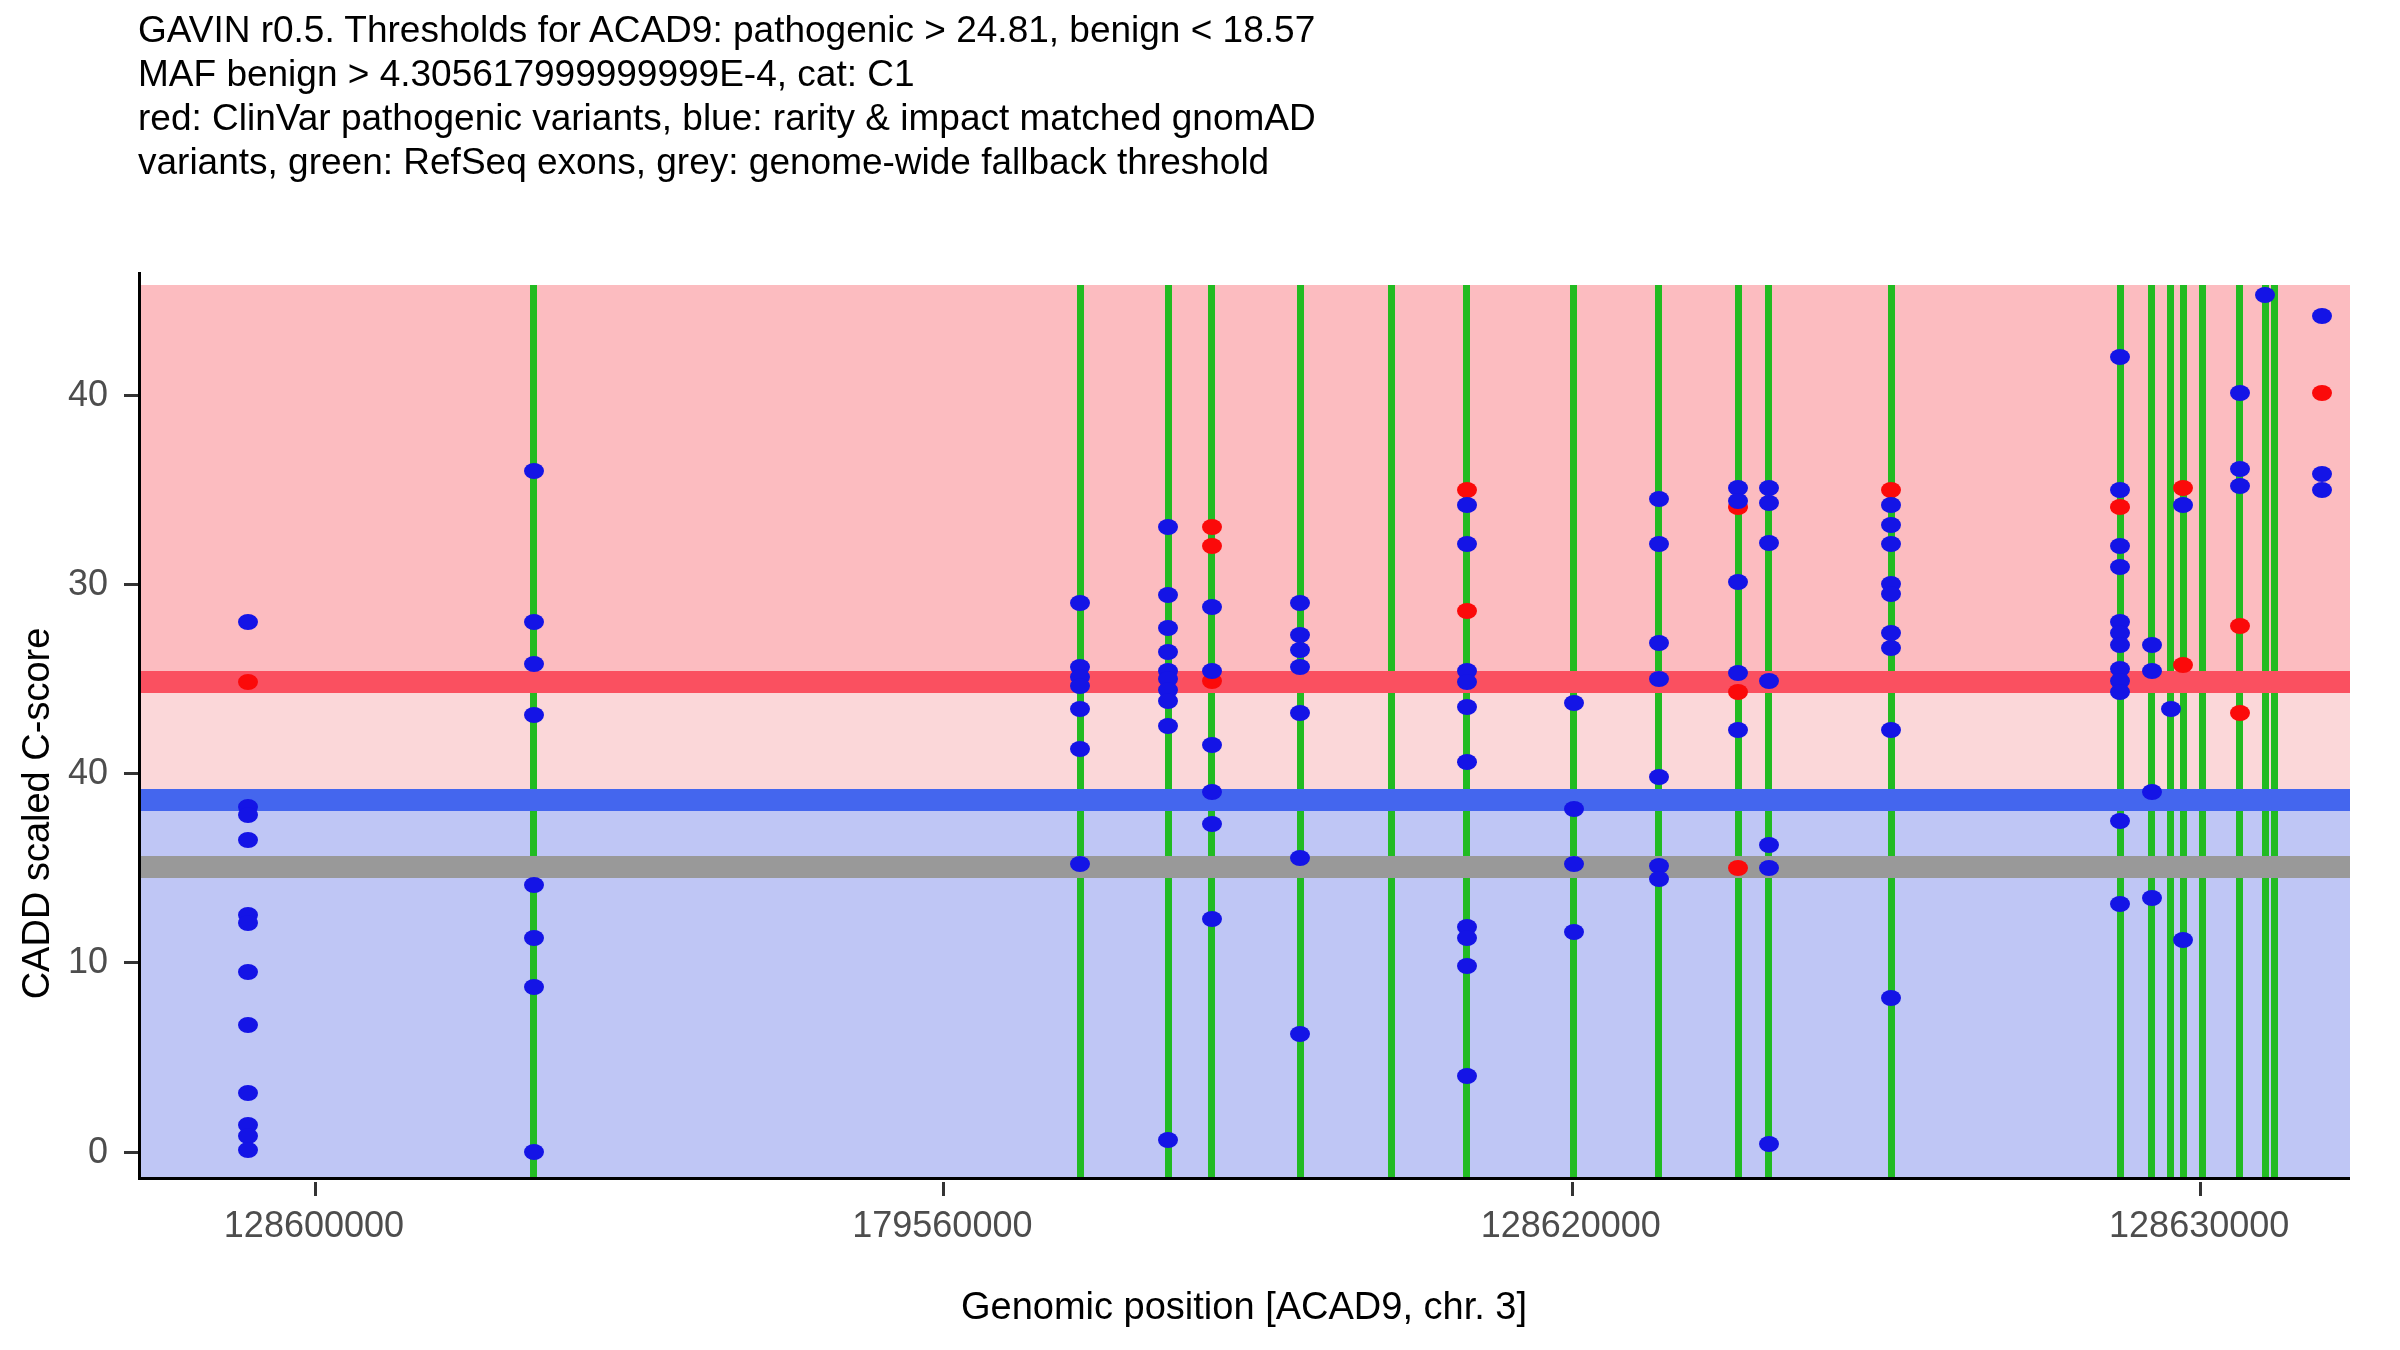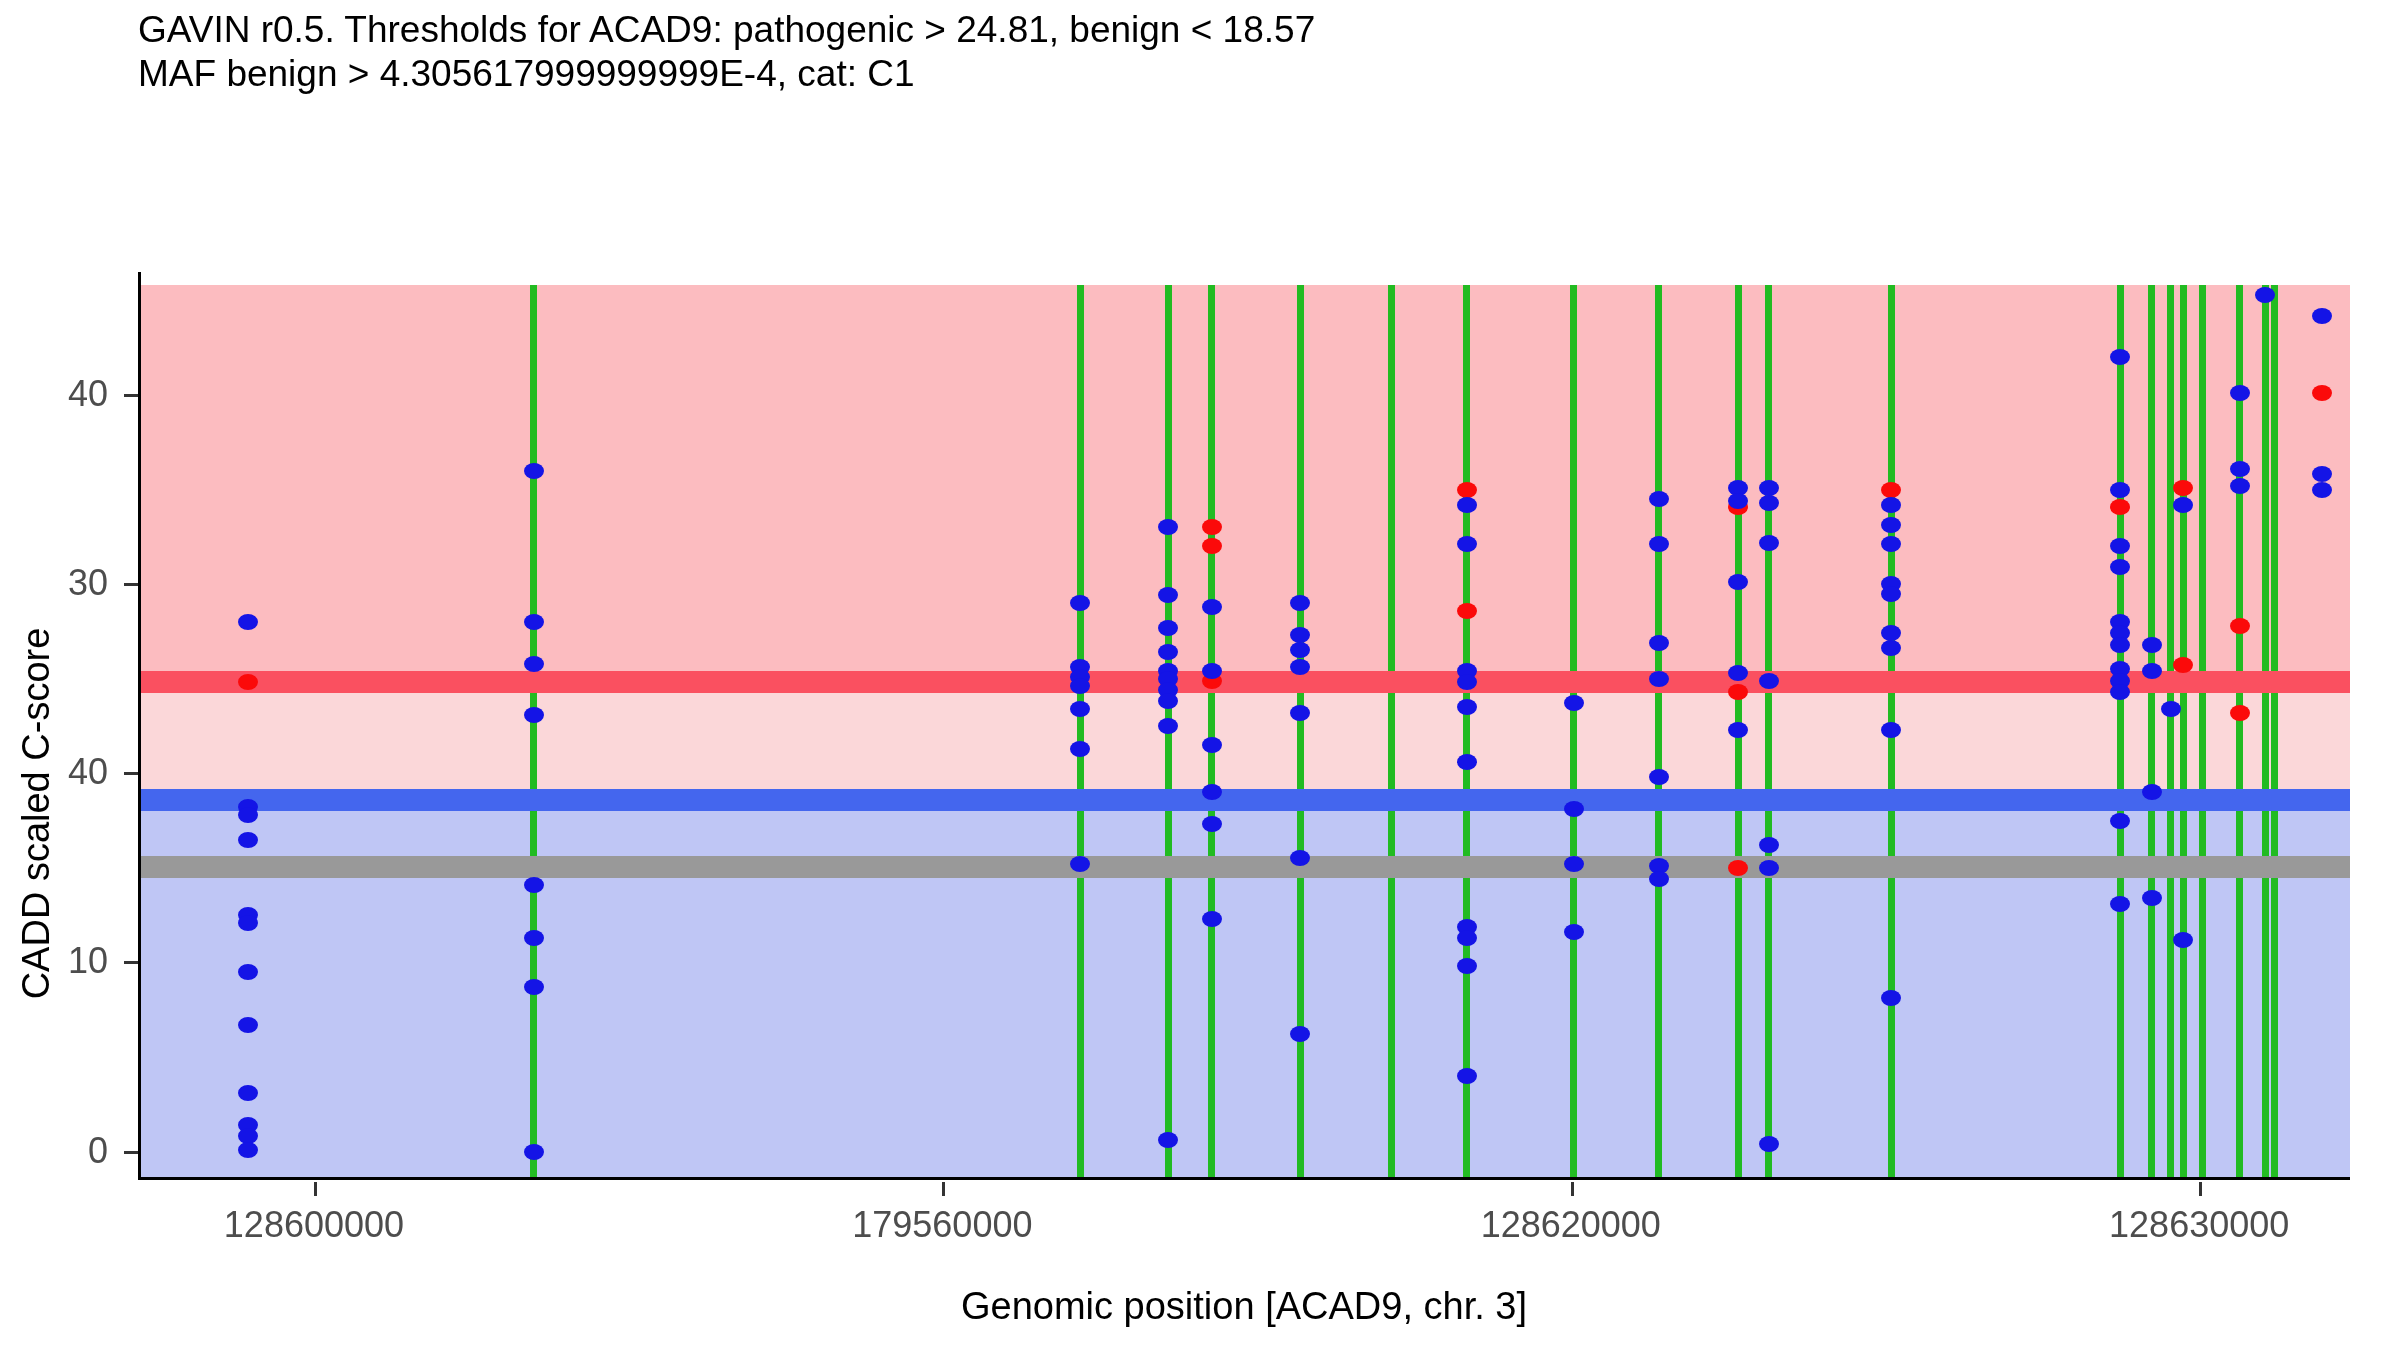--- a/index.html
+++ b/index.html
@@ -38,20 +38,22 @@
   #y-axis{position:absolute;left:0;top:272px;width:138px;height:910px;}
 </style>
 </head>
 <body>
 
 <div id="root">
 
   <div id="title-block">
     <div class="title-line">GAVIN r0.5. Thresholds for ACAD9: pathogenic &gt; 24.81, benign &lt; 18.57</div>
     <div class="title-line">MAF benign &gt; 4.305617999999999E-4, cat: C1</div>
+    <div class="title-line">red: ClinVar pathogenic variants, blue: rarity &amp; impact matched gnomAD</div>
+    <div class="title-line">variants, green: RefSeq exons, grey: genome-wide fallback threshold</div>
   </div>
 
   <div id="y-axis">
     <div id="y-axis-title">CADD scaled C-score</div>
     <div id="y-ticks">
         <div class="y-tick-label" style="top: 879.625px; right: 30px; position: absolute; width: 100px;">0</div>
         <div class="y-tick-mark" style="position: absolute; right: 0px; top: 878.625px;"></div>
         <div class="y-tick-label" style="top: 690.458px; right: 30px; position: absolute; width: 100px;">10</div>
         <div class="y-tick-mark" style="position: absolute; right: 0px; top: 689.458px;"></div>
         <div class="y-tick-label" style="top: 501.292px; right: 30px; position: absolute; width: 100px;">40</div>

